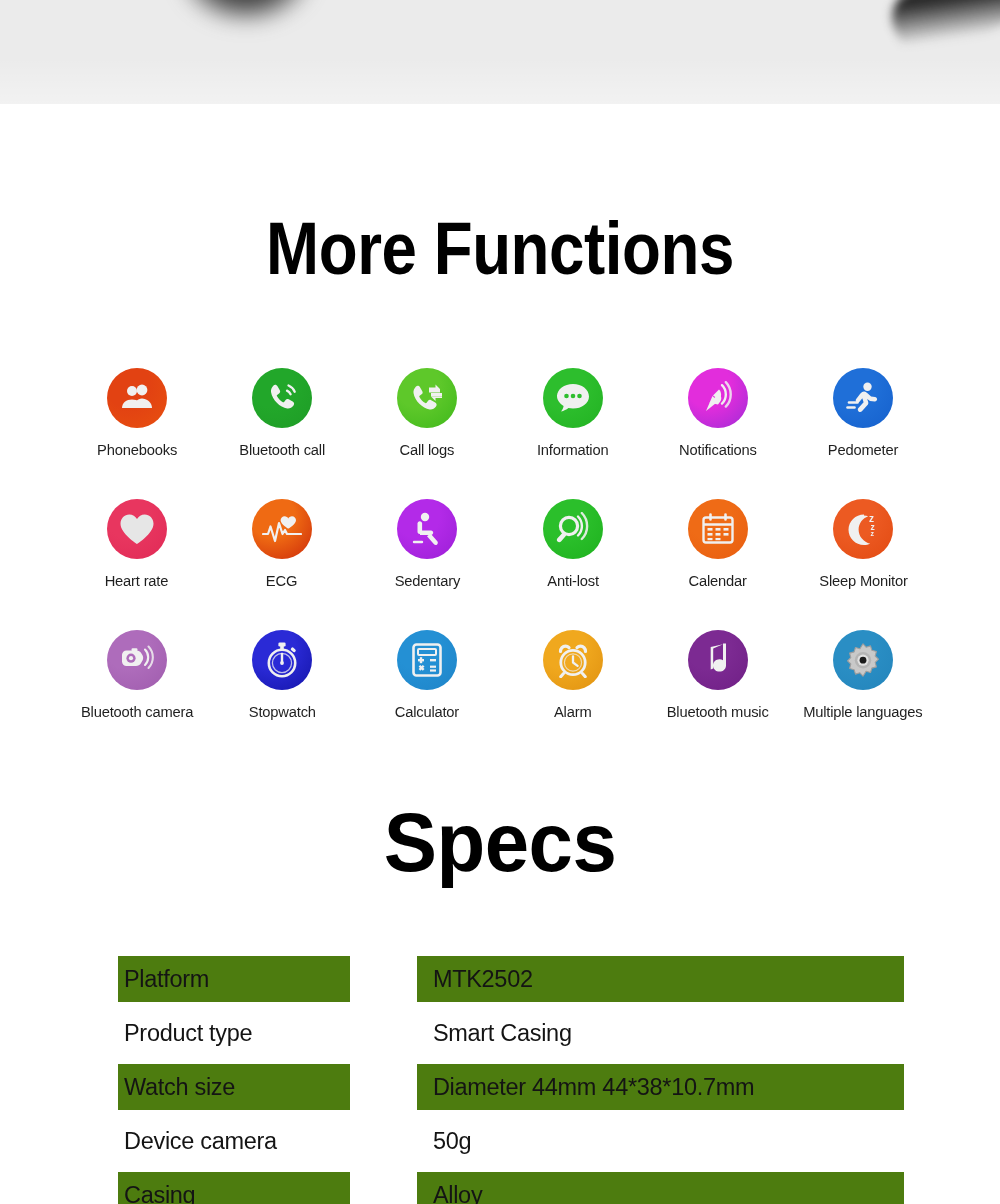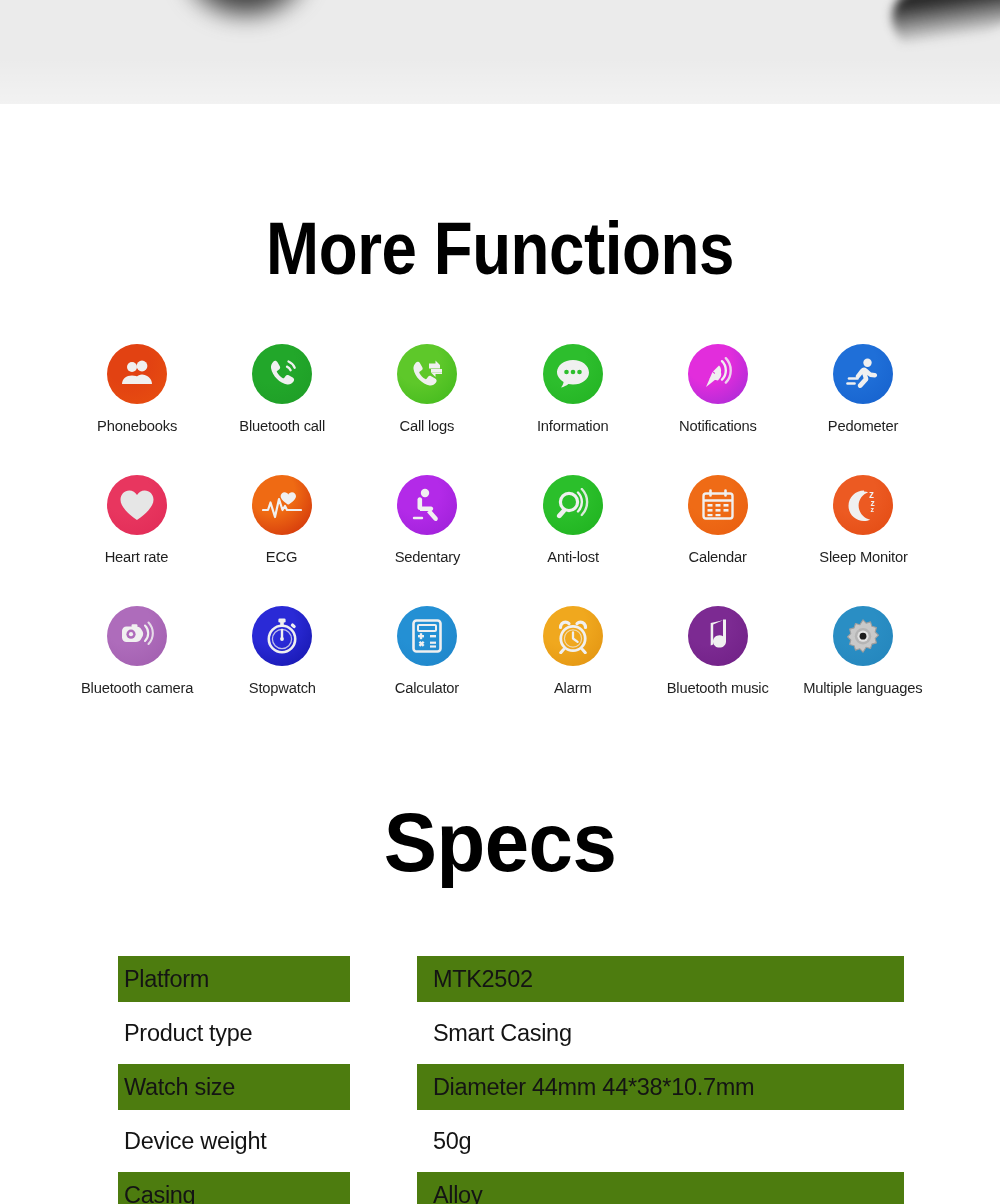--- a/index.html
+++ b/index.html
@@ -39,21 +39,21 @@
     position:absolute;left:0;top:212px;width:1000px;
     font-size:74px;transform:scaleX(.86);transform-origin:50% 50%;
   }
   .heading-specs{
     position:absolute;left:0;top:800px;width:1000px;
     font-size:84px;transform:scaleX(.95);transform-origin:50% 50%;
   }
 
   
   .features{
-    position:absolute;left:64px;top:344px;width:872px;
+    position:absolute;left:64px;top:368px;width:872px;
     display:grid;grid-template-columns:repeat(6,1fr);
     row-gap:40px;column-gap:0;
   }
   .feature{display:flex;flex-direction:column;align-items:center;}
   .icon{
     width:60px;height:60px;border-radius:50%;
     display:flex;align-items:center;justify-content:center;
     position:relative;overflow:hidden;flex:none;
   }
   .icon svg{display:block;}
@@ -324,21 +324,21 @@
       </div>
       <div class="spec-row">
         <div class="spec-key">Product type</div>
         <div class="spec-val">Smart Casing</div>
       </div>
       <div class="spec-row shaded">
         <div class="spec-key">Watch size</div>
         <div class="spec-val">Diameter 44mm  44*38*10.7mm</div>
       </div>
       <div class="spec-row">
-        <div class="spec-key">Device weight</div>
+        <div class="spec-key">Device camera</div>
         <div class="spec-val">50g</div>
       </div>
       <div class="spec-row shaded">
         <div class="spec-key">Casing</div>
         <div class="spec-val">Alloy</div>
       </div>
     </div>
 
 </div>
 

